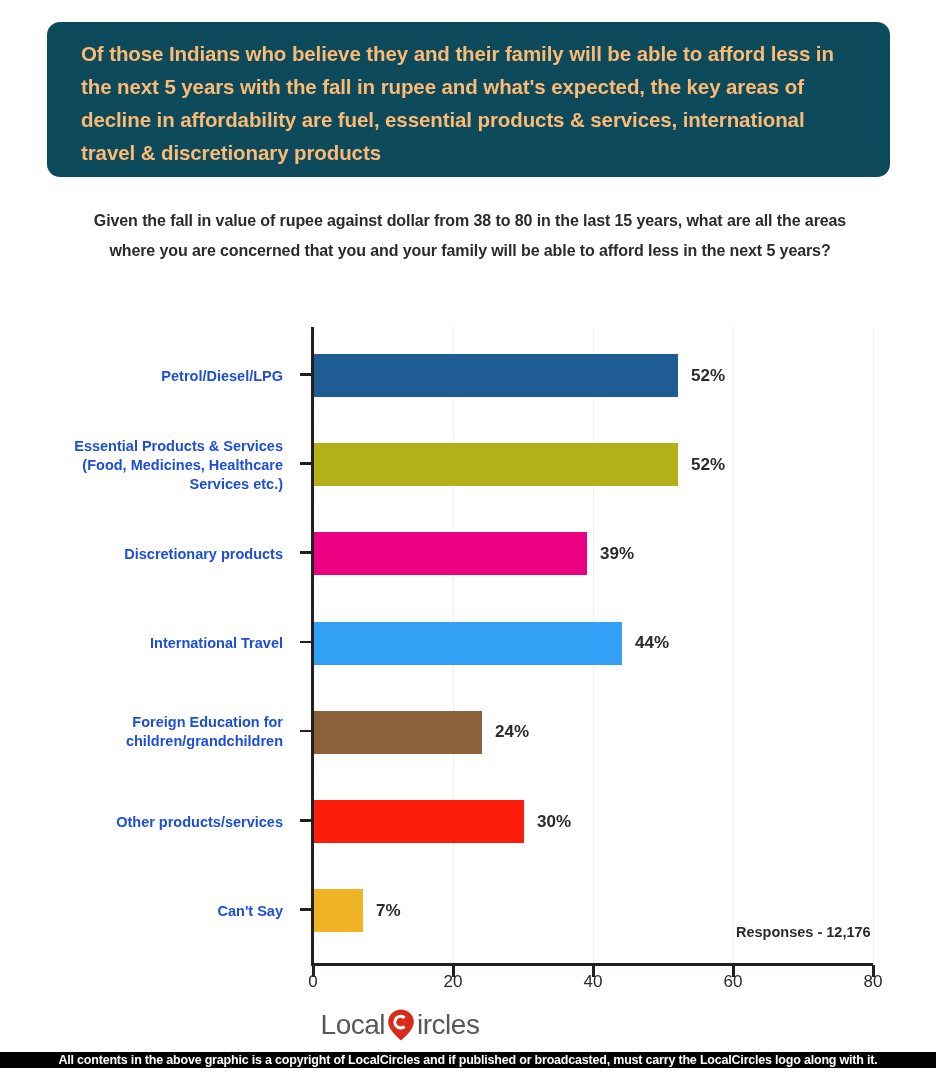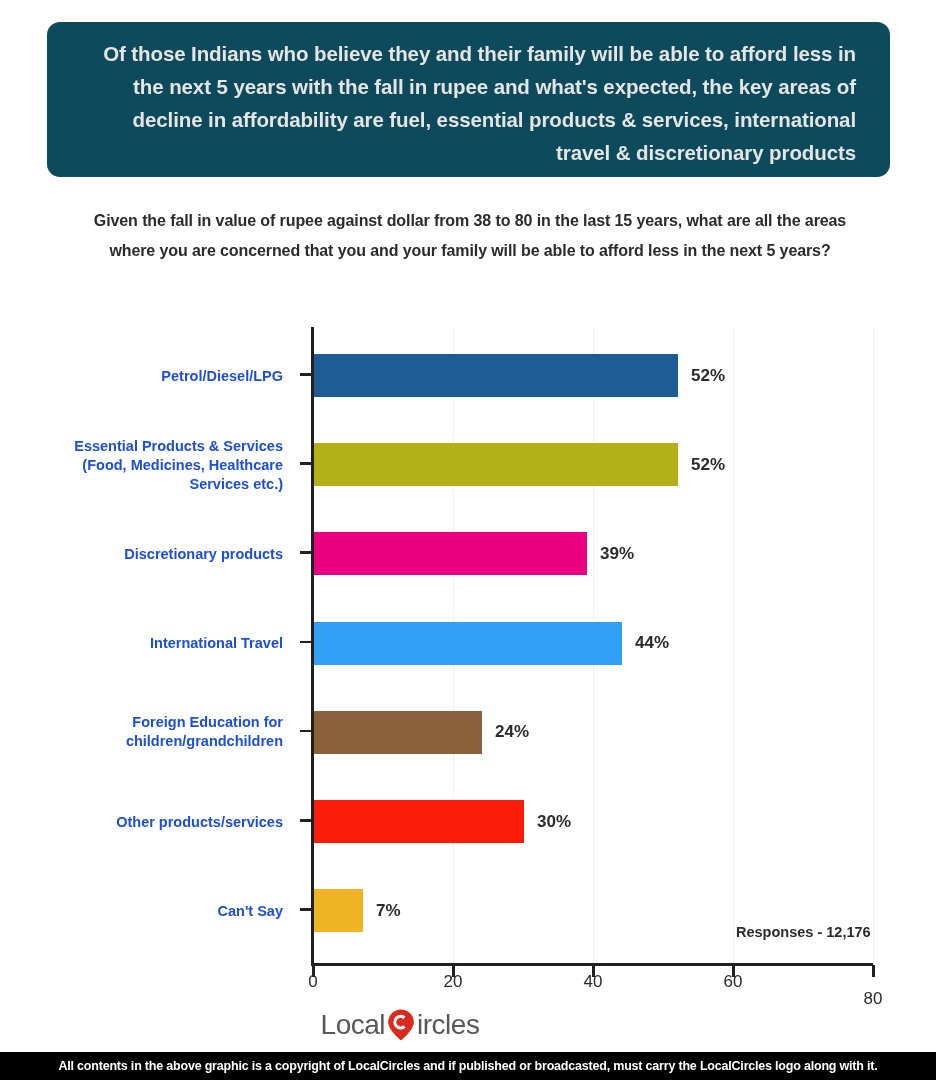--- a/index.html
+++ b/index.html
@@ -24,25 +24,25 @@
     height: 155px;
     background: #0d4a5b;
     border-radius: 13px;
     box-sizing: border-box;
     padding: 16px 34px 10px 34px;
     display: flex;
     align-items: center;
     justify-content: center;
   }
   .header-text {
-    color: #e5e5e5;
+    color: #fdba74;
     font-size: 20.5px;
     font-weight: bold;
     line-height: 33px;
-    text-align: right;
+    text-align: left;
     letter-spacing: -0.1px;
   }
 
   
   .question {
     position: absolute;
     left: 70px;
     top: 206px;
     width: 800px;
     text-align: center;
@@ -193,21 +193,21 @@
   .logo-tail {
     color: #58585a;
   }
 
   
   .footer {
     position: absolute;
     left: 0;
     top: 1052px;
     width: 936px;
-    height: 28px;
+    height: 16px;
     background: #000000;
     display: flex;
     align-items: center;
     justify-content: center;
   }
   .footer-text {
     color: #ffffff;
     font-size: 12.5px;
     font-weight: bold;
     text-align: center;
@@ -296,21 +296,21 @@
   <div id="xticks-container">
       <div class="xtick" style="left: 312px;"></div>
       <div class="xtick-label" style="left: 313px;">0</div>
       <div class="xtick" style="left: 452px;"></div>
       <div class="xtick-label" style="left: 453px;">20</div>
       <div class="xtick" style="left: 592px;"></div>
       <div class="xtick-label" style="left: 593px;">40</div>
       <div class="xtick" style="left: 732px;"></div>
       <div class="xtick-label" style="left: 733px;">60</div>
       <div class="xtick" style="left: 872px;"></div>
-      <div class="xtick-label" style="left: 873px; margin-top: 17px;">80</div>
+      <div class="xtick-label" style="left: 873px;">80</div>
     </div>
 </div>
 
 <div class="responses">Responses - 12,176</div>
 
 <div class="logo">
   <div class="logo-inner">
     <span>Local</span>
     <span class="logo-pin">
       <svg viewBox="0 0 30 34" width="30" height="34">

